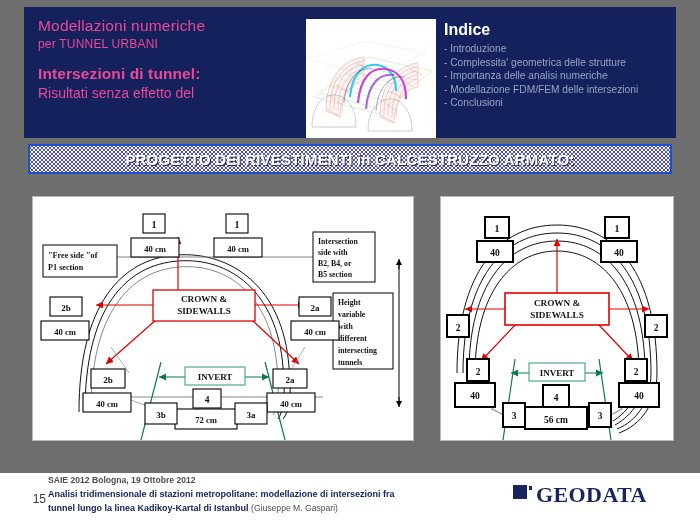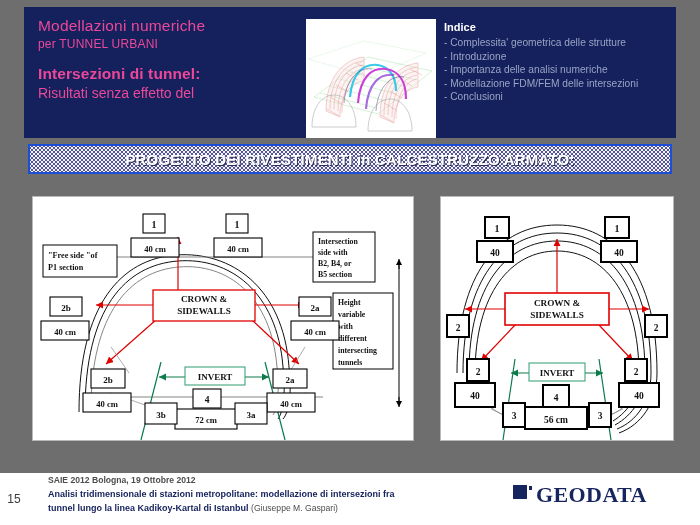--- a/index.html
+++ b/index.html
@@ -26,21 +26,21 @@
 
   
   .mesh-box{
     position:absolute;left:282px;top:12px;width:130px;height:119px;
     background:#ffffff;overflow:hidden;
   }
   .mesh-box svg{display:block;}
 
   
   .indice{position:absolute;left:420px;top:14px;width:224px;}
-  .indice-title{color:#ffffff;font-size:11px;font-weight:bold;margin-bottom:3px;}
+  .indice-title{color:#ffffff;font-size:16px;font-weight:bold;margin-bottom:3px;}
   .indice ul{list-style:none;margin:0;padding:0;}
   .indice li{
     color:#9aa3c4;font-size:10.2px;line-height:13.6px;white-space:nowrap;
   }
   .indice li.active{color:#ffffff;}
 
   
   .banner-outer{
     position:absolute;left:28px;top:144px;width:644px;height:30px;
     background:#1d4ed8;
@@ -67,21 +67,21 @@
   }
   #panel-left{left:32px;top:196px;width:380px;height:243px;}
   #panel-right{left:440px;top:196px;width:232px;height:243px;}
   .panel svg{display:block;width:100%;height:100%;}
 
   
 
   
   .footer{position:absolute;left:0;top:466px;width:700px;height:59px;background:#ffffff;}
   .page-num{
-    position:absolute;left:2px;top:26px;width:24px;text-align:center;
+    position:absolute;left:22px;top:26px;width:24px;text-align:right;
     font-size:12px;color:#3b3b3b;
   }
   .foot-text{position:absolute;left:48px;top:8px;width:430px;}
   .foot-event{font-size:8.6px;font-weight:bold;color:#4d4d4d;line-height:12px;}
   .foot-title{font-size:9px;font-weight:bold;color:#14215c;line-height:12.4px;margin-top:2px;}
   .foot-author{font-size:8.6px;font-weight:normal;color:#4d4d4d;}
   .logo{position:absolute;left:513px;top:19px;display:flex;align-items:flex-start;font-weight:bold;}
   .logo-sq{width:14px;height:14px;background:#17255e;}
   .logo-tick{width:3px;height:4px;background:#17255e;margin-left:2px;align-self:flex-start;margin-top:1px;}
   .logo-word{
@@ -153,22 +153,22 @@
         <g stroke="#2b2b6b" stroke-width="0.6" fill="none" opacity="0.7">
           <path d="M38 84 C40 58, 54 48, 66 50"></path>
           <path d="M70 92 C72 66, 86 56, 98 58"></path>
         </g>
       </svg>
     </div>
 
     <div class="indice">
       <div class="indice-title">Indice</div>
       <ul>
+        <li>- Introduzione</li>
         <li>- Complessita' geometrica delle strutture</li>
-        <li>- Introduzione</li>
         <li>- Importanza delle analisi numeriche</li>
         <li>- Modellazione FDM/FEM delle intersezioni</li>
         <li>- Conclusioni</li>
       </ul>
     </div>
   </div>
 
   <div class="banner-outer">
     <div class="banner">
       <span>PROGETTO DEI RIVESTIMENTI in CALCESTRUZZO ARMATO:</span>

